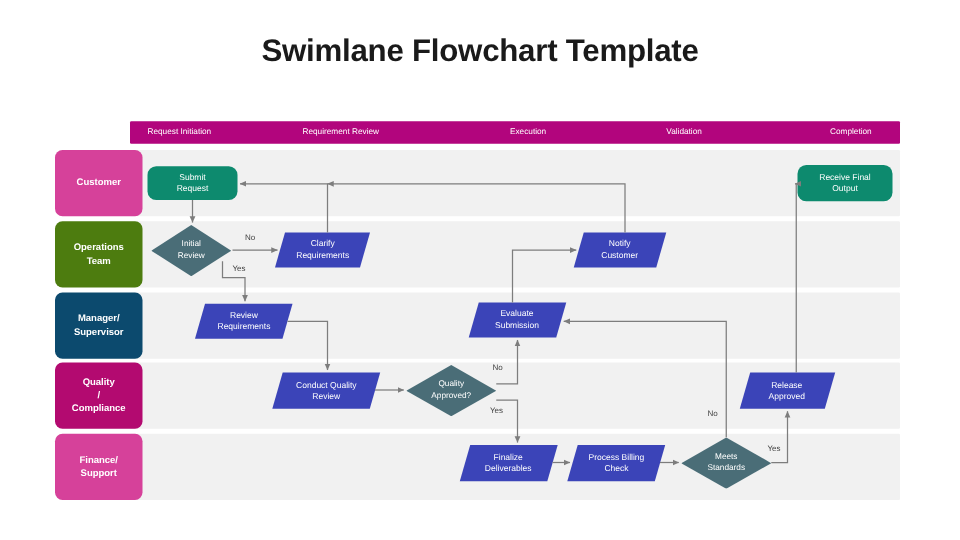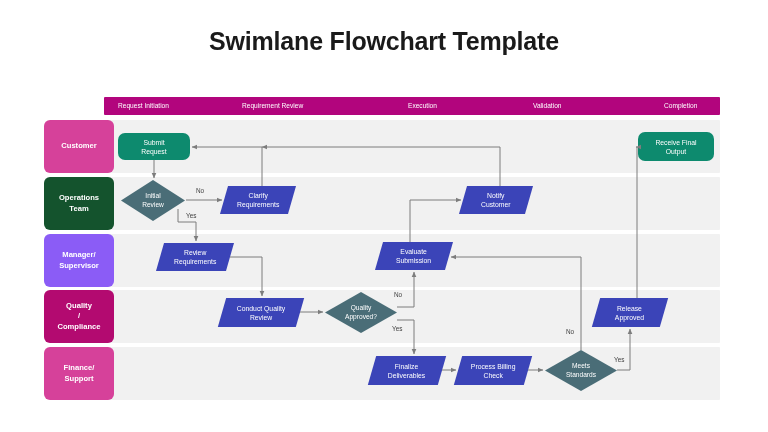--- a/index.html
+++ b/index.html
@@ -92,23 +92,23 @@
       <div class="phase-label" style="left: 138px;">Requirement Review</div>
       <div class="phase-label" style="left: 304px;">Execution</div>
       <div class="phase-label" style="left: 429px;">Validation</div>
       <div class="phase-label" style="left: 560px;">Completion</div>
     </div>
 
   <div id="lanes">
       <div class="lane-band" style="top: 120px;"></div>
       <div class="lane-tag" style="top: 120px; background: rgb(214, 65, 154);">Customer</div>
       <div class="lane-band" style="top: 177px;"></div>
-      <div class="lane-tag" style="top: 177px; background: #14532d;">Operations<br>Team</div>
+      <div class="lane-tag" style="top: 177px; background: #4d7c0f;">Operations<br>Team</div>
       <div class="lane-band" style="top: 234px;"></div>
-      <div class="lane-tag" style="top: 234px; background: #8b5cf6;">Manager/<br>Supervisor</div>
+      <div class="lane-tag" style="top: 234px; background: #0c4a6e;">Manager/<br>Supervisor</div>
       <div class="lane-band" style="top: 290px;"></div>
       <div class="lane-tag" style="top: 290px; background: rgb(179, 10, 112);">Quality<br>/<br>Compliance</div>
       <div class="lane-band" style="top: 347px;"></div>
       <div class="lane-tag" style="top: 347px; background: rgb(214, 65, 154);">Finance/<br>Support</div>
     </div>
   <div id="nodes">
       <div class="node n-term" style="left: 118px; top: 133px; width: 72px; height: 27px; background: rgb(13, 138, 110);">
         <span>Submit<br>Request</span>
       </div>
       <div class="dec-wrap" style="left: 121px; top: 180px; width: 64px; height: 41px;">

